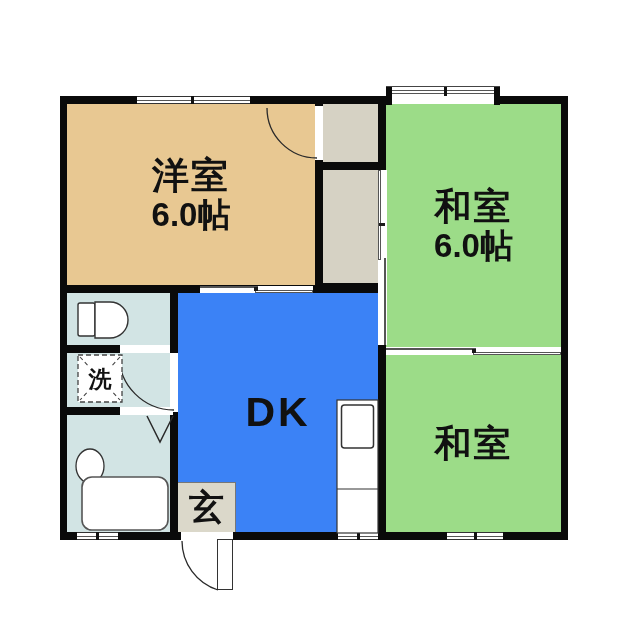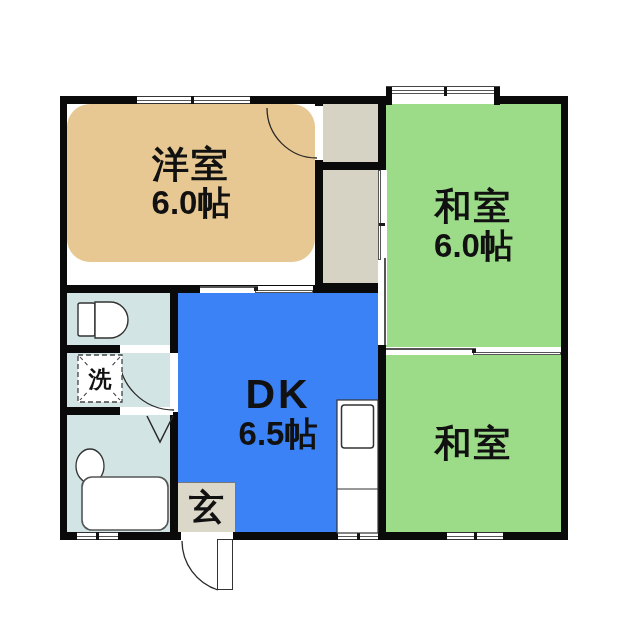--- a/index.html
+++ b/index.html
@@ -23,37 +23,36 @@
   .lbl{position:absolute;z-index:6;display:flex;align-items:center;justify-content:center;}
   svg.overlay{position:absolute;left:0;top:0;z-index:4;pointer-events:none;}
   .leaf{position:absolute;background:#fff;border:1.2px solid #333;box-sizing:border-box;z-index:3;}
   .genkan-border{outline:1.2px solid #777;}
 </style>
 </head>
 <body>
 
 <div id="canvas">
 
-  <div class="room" style="left:67px;top:104px;width:248px;height:158px;background:#e8c892;border-radius:23px;">
+  <div class="room" style="left:67px;top:104px;width:248px;height:181px;background:#e8c892;">
     <div class="roomname">洋室</div>
     <div class="roomsize">6.0帖</div>
   </div>
 
   <div class="room" style="left:386px;top:104px;width:175px;height:243px;background:#9cdc88;">
     <div class="roomname">和室</div>
     <div class="roomsize">6.0帖</div>
   </div>
 
   <div class="room" style="left:386px;top:355px;width:175px;height:177px;background:#9cdc88;">
     <div class="roomname">和室</div>
   </div>
 
   <div class="room" style="left:178px;top:293px;width:200px;height:239px;background:#3b82f6;">
     <div class="dkname">DK</div>
-    <div class="roomsize">6.5帖</div>
   </div>
 
   <div class="abs" style="left:323px;top:104px;width:55px;height:58px;background:#d6d2c4;z-index:1;"></div>
   <div class="abs" style="left:323px;top:170px;width:55px;height:113px;background:#d6d2c4;z-index:1;"></div>
 
   <div class="abs" style="left:67px;top:293px;width:103px;height:52px;background:#d2e4e4;z-index:1;"></div>
   <div class="abs" style="left:67px;top:353px;width:103px;height:54px;background:#d2e4e4;z-index:1;"></div>
   <div class="abs" style="left:67px;top:415px;width:103px;height:117px;background:#d2e4e4;z-index:1;"></div>
 
   <div class="abs genkan-border" style="left:178px;top:483px;width:57px;height:49px;background:#dbd8ca;z-index:2;"></div>

